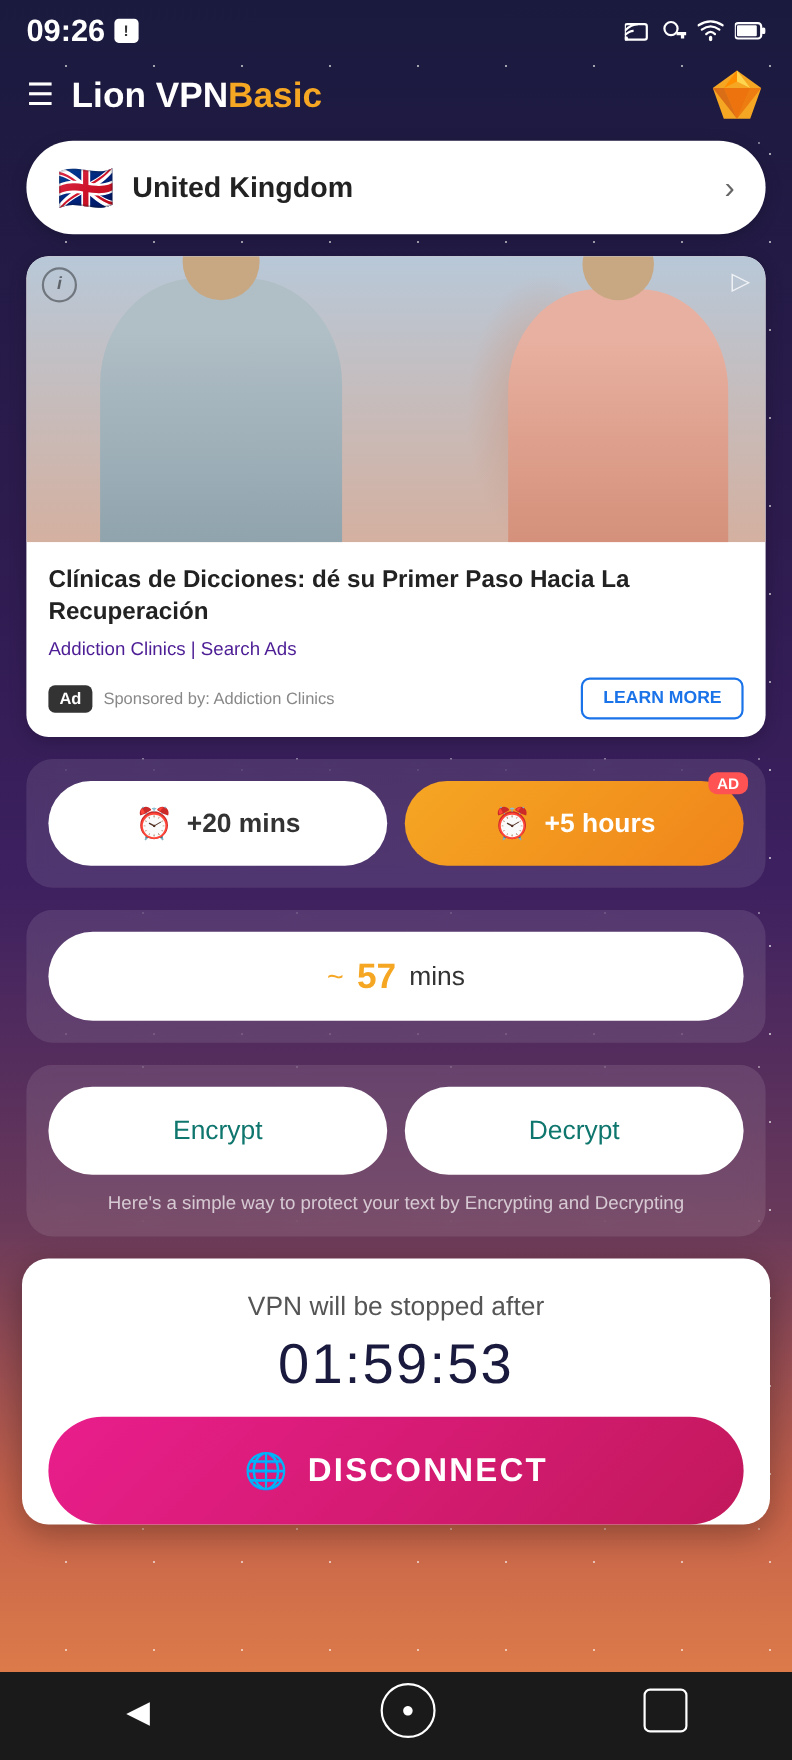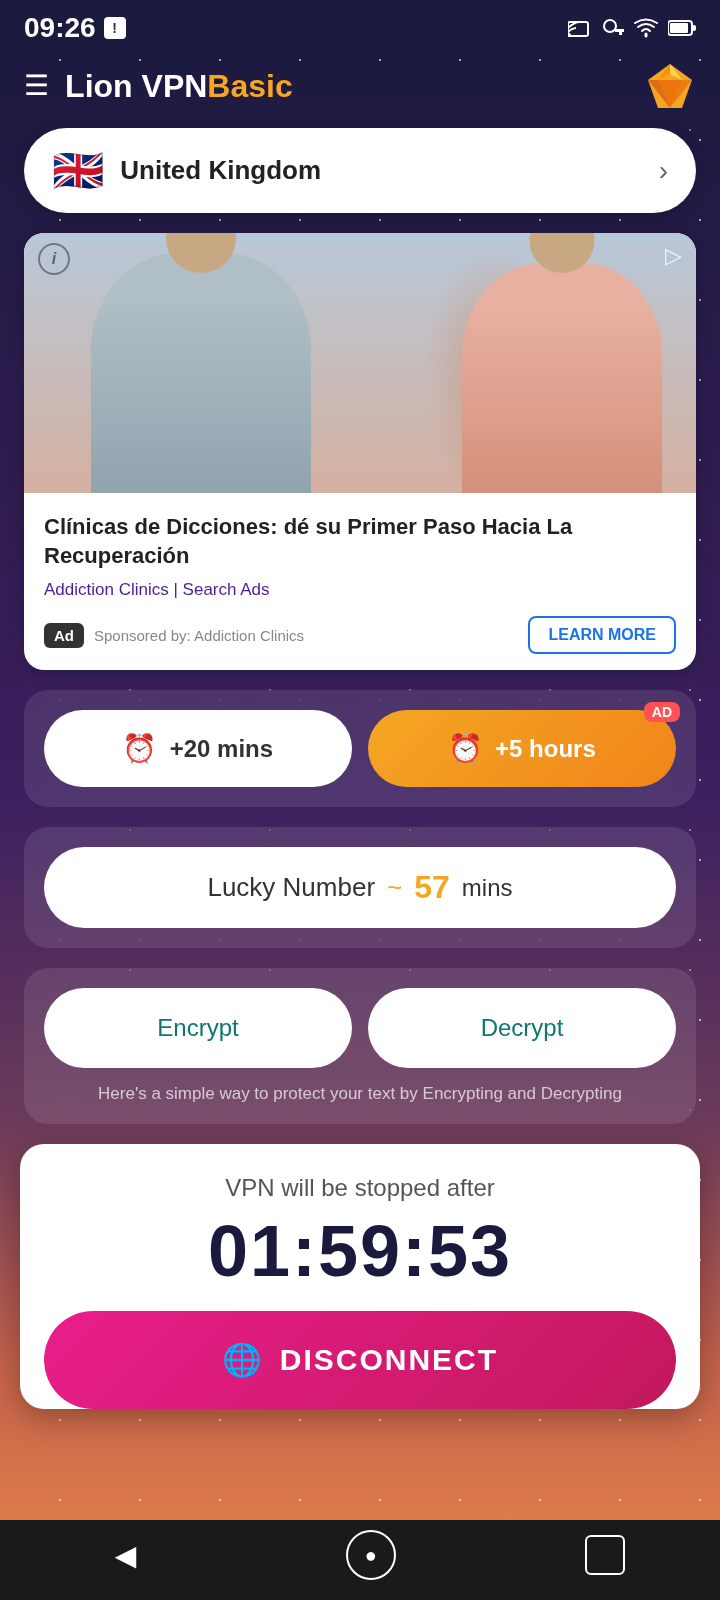--- a/index.html
+++ b/index.html
@@ -412,22 +412,22 @@
 
     .vpn-status-text {
       text-align: center;
       font-size: 24px;
       color: #555;
       margin-bottom: 10px;
     }
 
     .vpn-timer {
       text-align: center;
-      font-size: 72px;
-      font-weight: 700;
+      font-size: 51px;
+      font-weight: 400;
       color: #1a1a3e;
       letter-spacing: 2px;
       margin-bottom: 0;
       line-height: 1.1;
     }
 
     .disconnect-btn {
       width: 100%;
       background: linear-gradient(135deg, #e91e8c, #c2185b);
       color: white;
@@ -608,21 +608,20 @@
     <button class="timer-btn timer-btn-orange">
       <span class="ad-badge-small">AD</span>
       <span class="clock-icon">⏰</span>
       <span>+5 hours</span>
     </button>
   </div>
 </div>
 
 <div class="lucky-card">
   <div class="lucky-inner">
-    <span class="lucky-text">Lucky Number</span>
     <span class="lucky-tilde">~</span>
     <span class="lucky-number">57</span>
     <span class="lucky-mins">mins</span>
   </div>
 </div>
 
 <div class="encrypt-card">
   <div class="encrypt-buttons">
     <button class="encrypt-btn">Encrypt</button>
     <button class="encrypt-btn">Decrypt</button>

